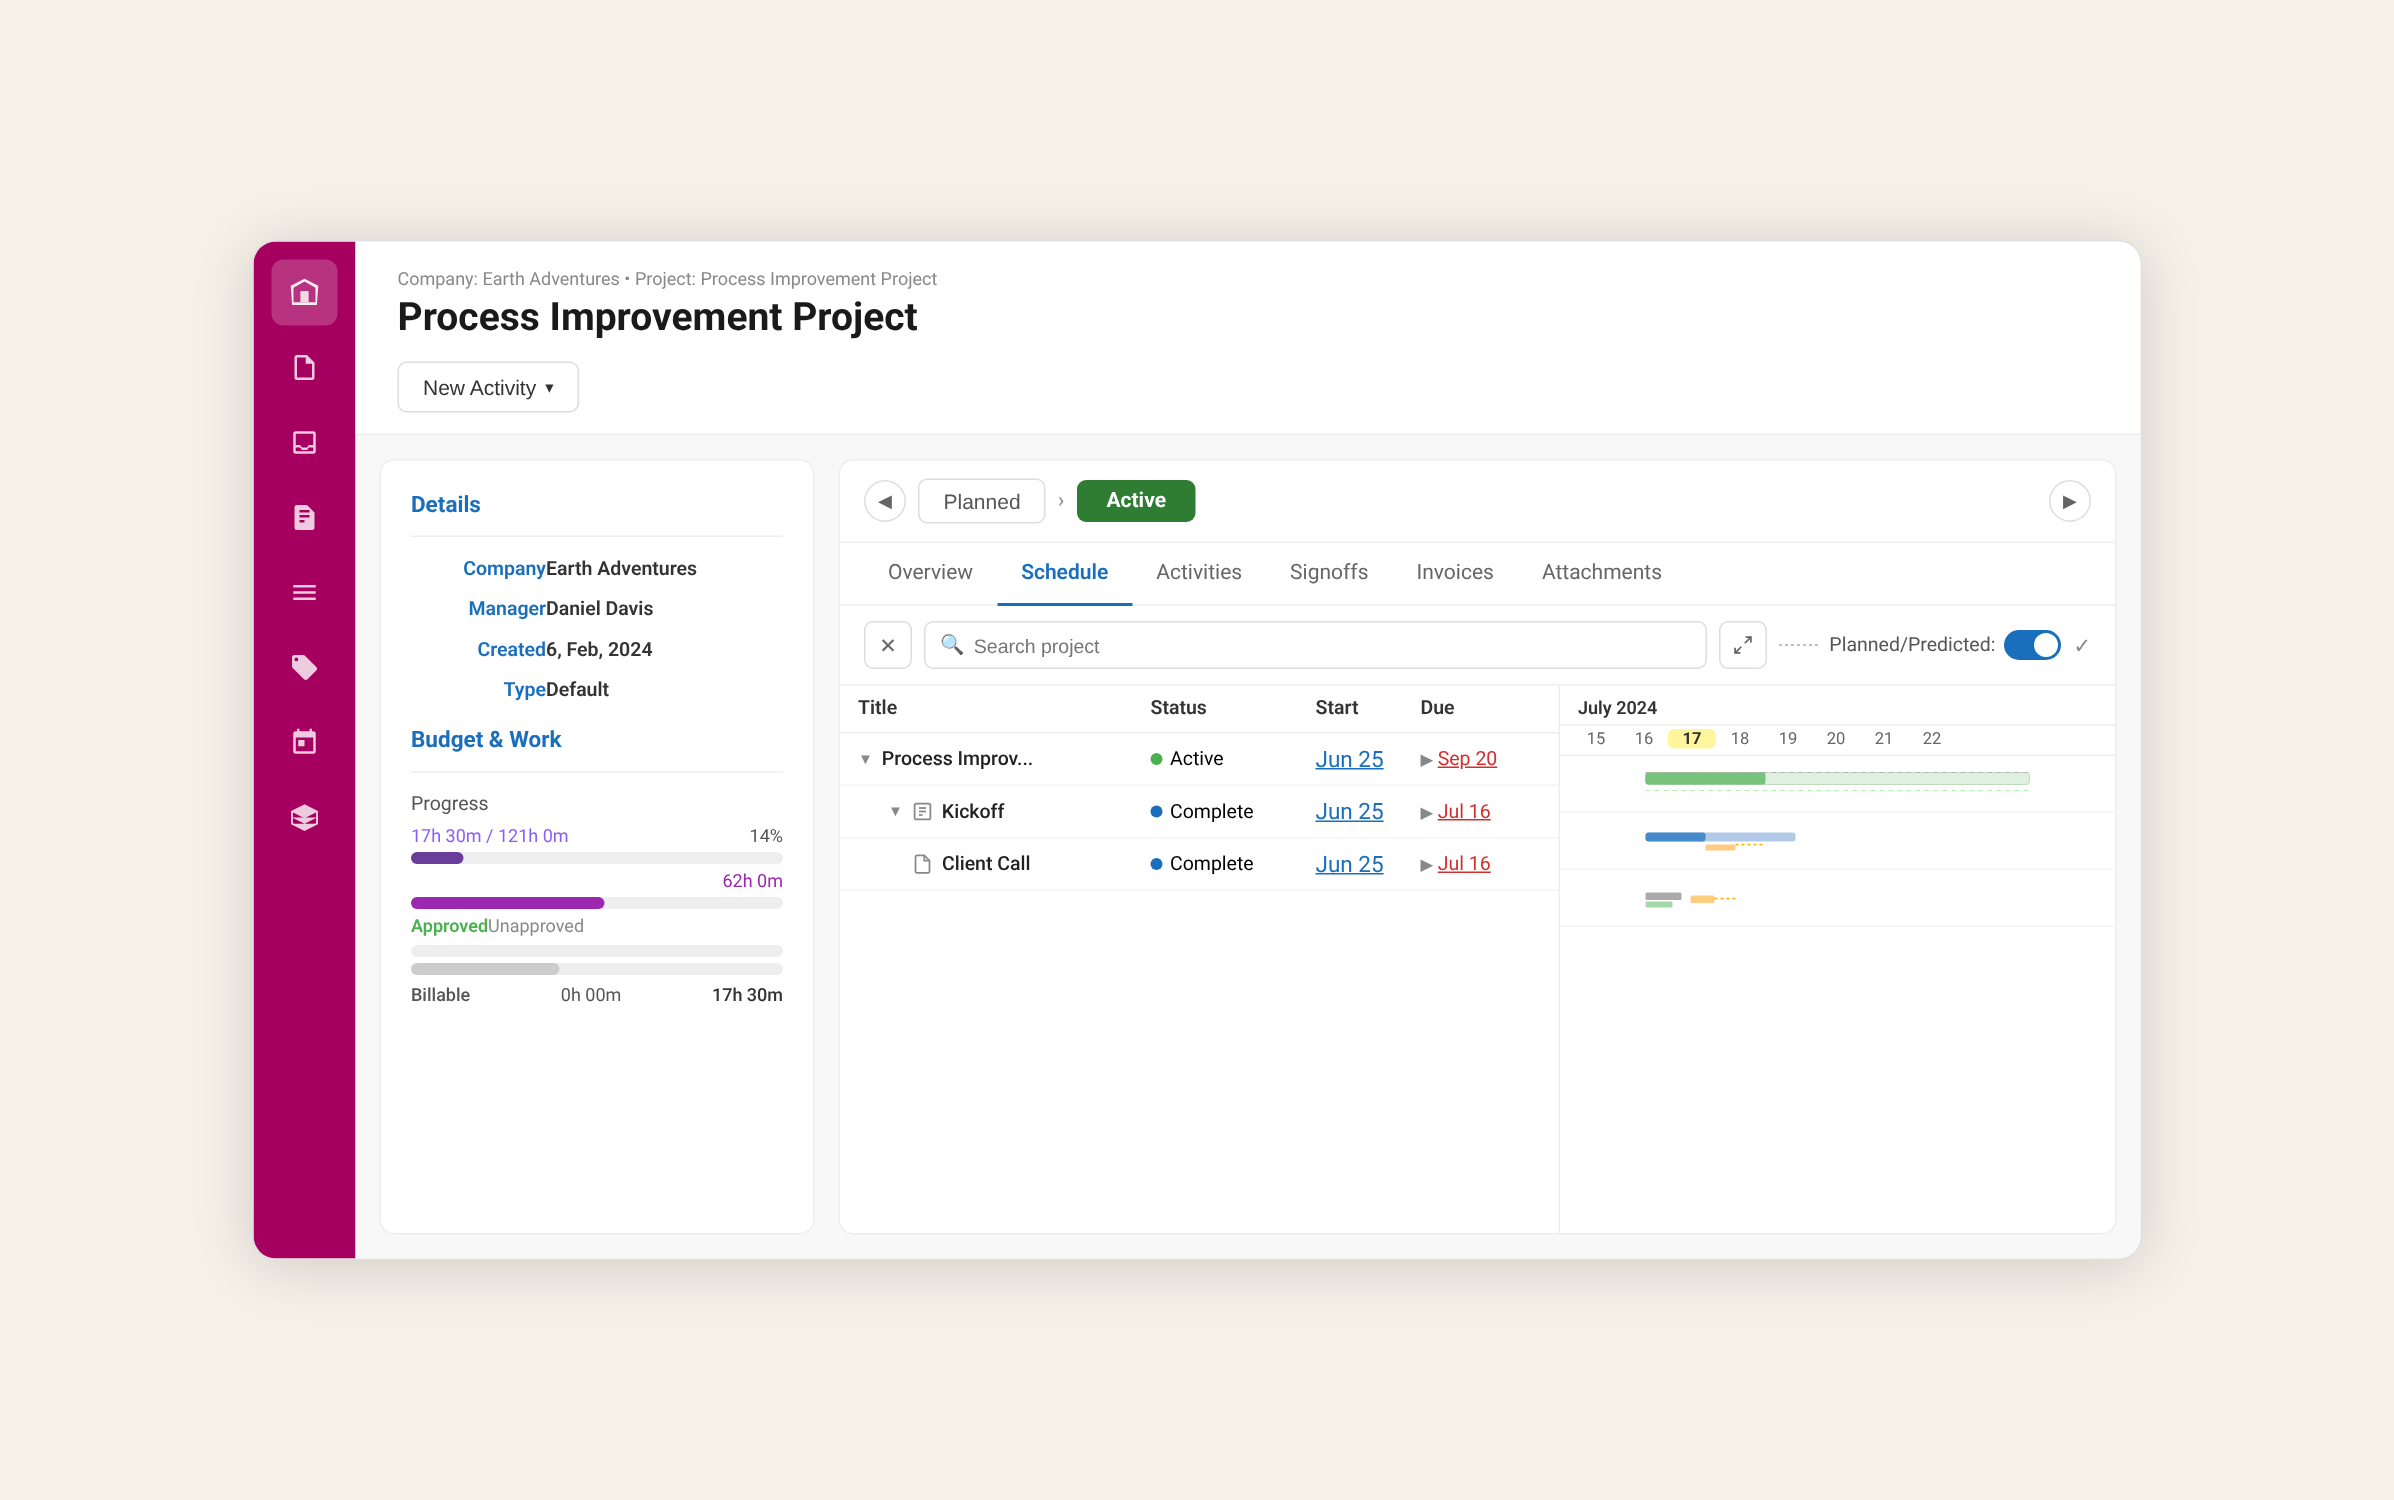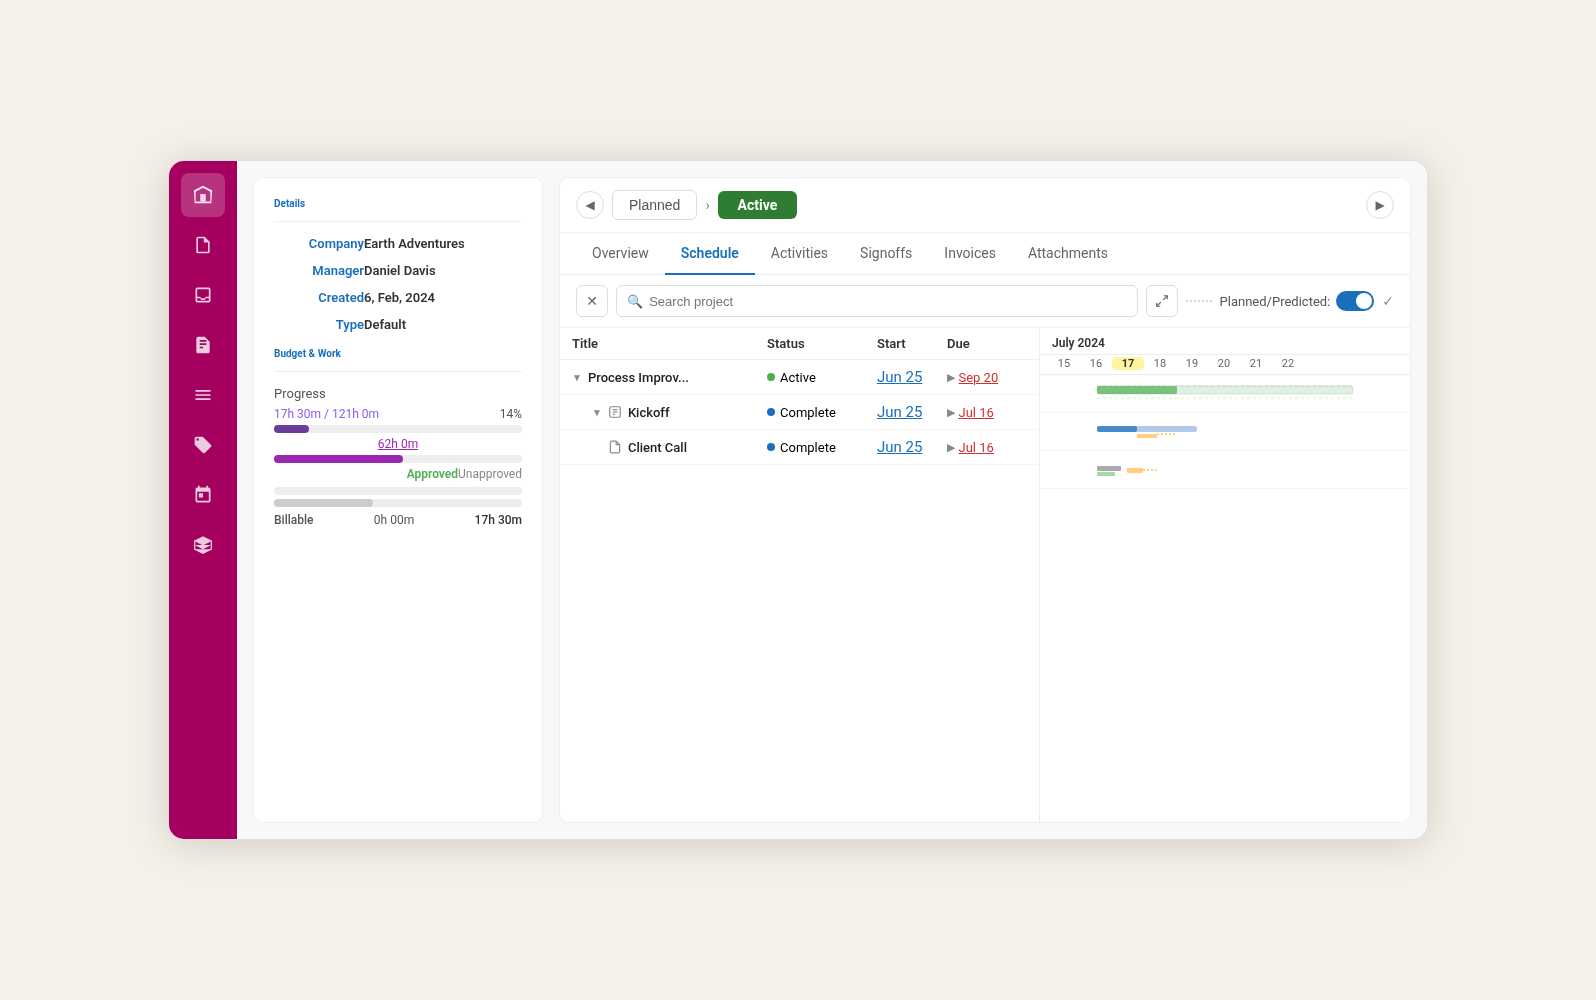--- a/index.html
+++ b/index.html
@@ -94,21 +94,21 @@
     
     .left-panel {
       width: 290px;
       background: #fff;
       border-radius: 10px;
       padding: 20px;
       flex-shrink: 0;
       border: 1px solid #eee;
     }
     .section-title {
-      font-size: 10px;
+      font-size: 15px;
       font-weight: 700;
       color: #1a6fbd;
       margin-bottom: 12px;
     }
     .details-divider {
       border: none;
       border-top: 1px solid #eee;
       margin-bottom: 14px;
     }
     .detail-row {
@@ -148,21 +148,21 @@
     .progress-bar-green {
       background: #4caf50;
       height: 8px;
       border-radius: 4px;
     }
     .budget-bar-row {
       margin-bottom: 4px;
     }
     .budget-labels {
       display: flex;
-      justify-content: flex-end;
+      justify-content: flex-start;
       font-size: 12px;
       margin-bottom: 6px;
       margin-top: 1px;
     }
     .label-approved { color: #4caf50; font-weight: 600; }
     .label-unapproved { color: #888; }
     .billable-row {
       display: flex;
       justify-content: space-between;
       font-size: 12px;
@@ -475,20 +475,32 @@
       <svg width="20" height="20" viewBox="0 0 24 24" fill="white" opacity="0.8">
           <path d="M12 2L2 7l10 5 10-5-10-5zM2 17l10 5 10-5M2 12l10 5 10-5"></path>
           <path d="M12 2L2 7l10 5 10-5-10-5z" stroke="white" stroke-width="1" fill="none"></path>
           <polyline points="2,7 2,17 12,22 22,17 22,7" stroke="white" stroke-width="1.5" fill="none"></polyline>
         </svg>
     </div>
   </div>
 
   <div class="main-content">
 
+    <div class="header">
+      <div class="breadcrumb">
+        <span>Company: Earth Adventures</span>
+        <span>•</span>
+        <span>Project: Process Improvement Project</span>
+      </div>
+      <div class="page-title">Process Improvement Project</div>
+      <button class="new-activity-btn">
+        <span>New Activity</span>
+        <span style="font-size:11px;">▾</span>
+      </button>
+    </div>
 
     <div class="body-area">
 
       <div class="left-panel">
         <div class="section-title">Details</div>
         <hr class="details-divider">
         <div class="detail-row">
           <span class="detail-label">Company</span>
           <span class="detail-value">Earth Adventures</span>
         </div>
@@ -509,21 +521,21 @@
           <div class="section-title">Budget &amp; Work</div>
           <hr class="details-divider">
           <div class="progress-label">Progress</div>
           <div style="display:flex; justify-content:space-between; align-items:center; margin-bottom:4px;">
             <span style="font-size:12px; color:#8b5cf6;">17h 30m / 121h 0m</span>
             <span style="font-size:12px; color:#555;">14%</span>
           </div>
           <div class="progress-bar-container">
             <div class="progress-bar-fill" style="width: 14%;"></div>
           </div>
-          <div style="text-align:center; font-size:12px; color:#9c27b0; margin: 4px 0; text-decoration: underline;">62h 0m</div>
+          <div style="text-align:right; font-size:12px; color:#9c27b0; margin: 4px 0;">62h 0m</div>
           <div style="background:#eee; border-radius:4px; height:8px; margin-bottom:4px;">
             <div style="width:52%; background:#9c27b0; height:8px; border-radius:4px;"></div>
           </div>
 
           <div class="budget-labels">
             <span class="label-approved">Approved</span>
             <span class="label-unapproved">Unapproved</span>
           </div>
           <div class="progress-bar-container budget-bar-row">
             <div class="progress-bar-green" style="width: 0%;"></div>

